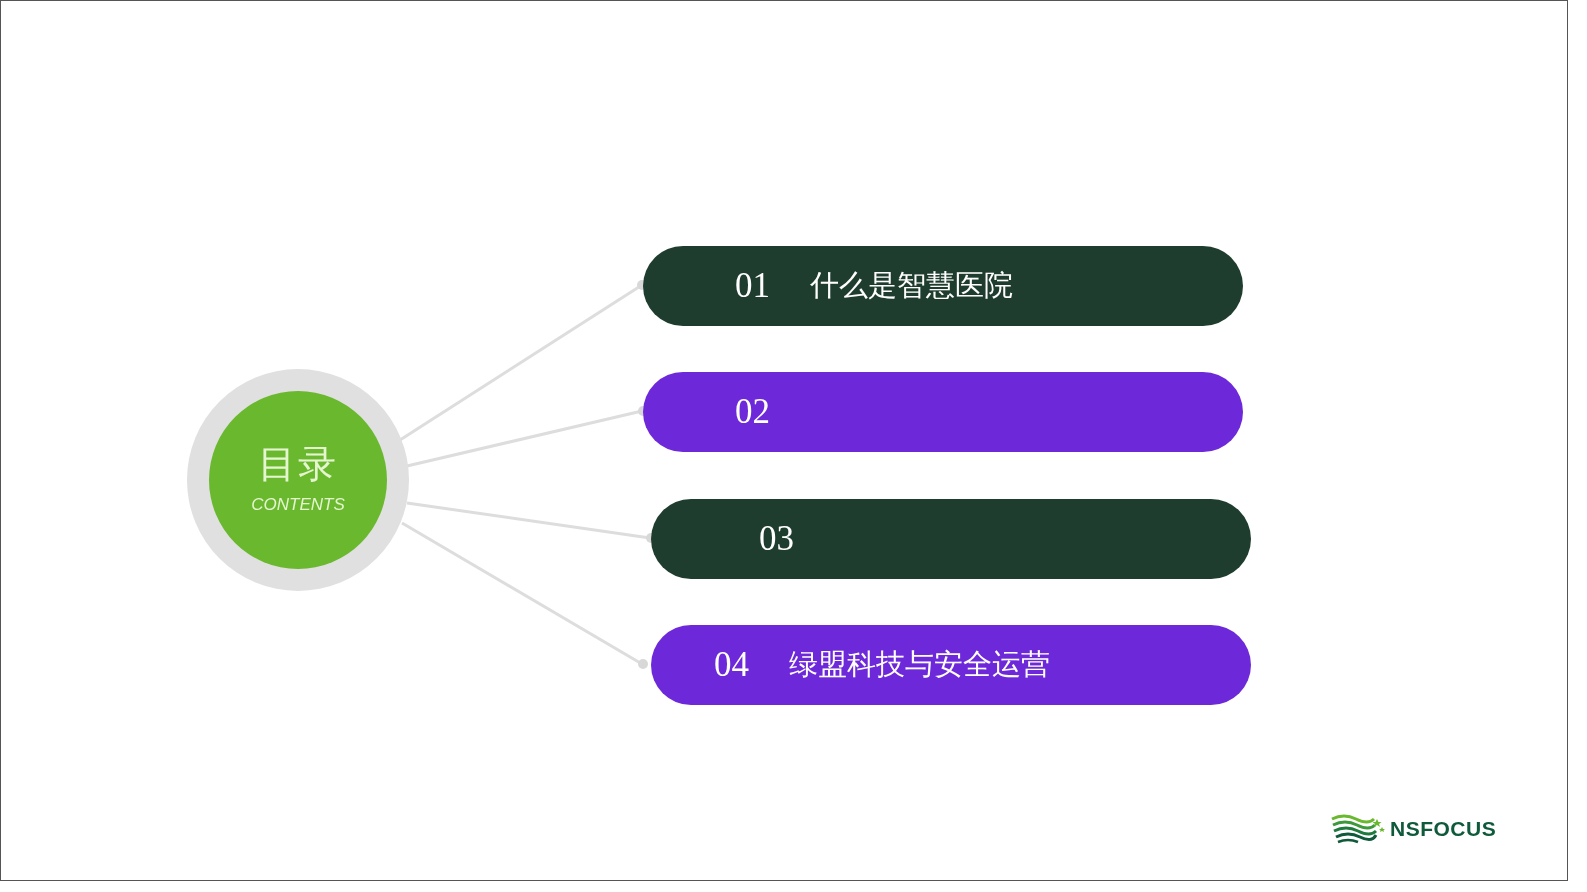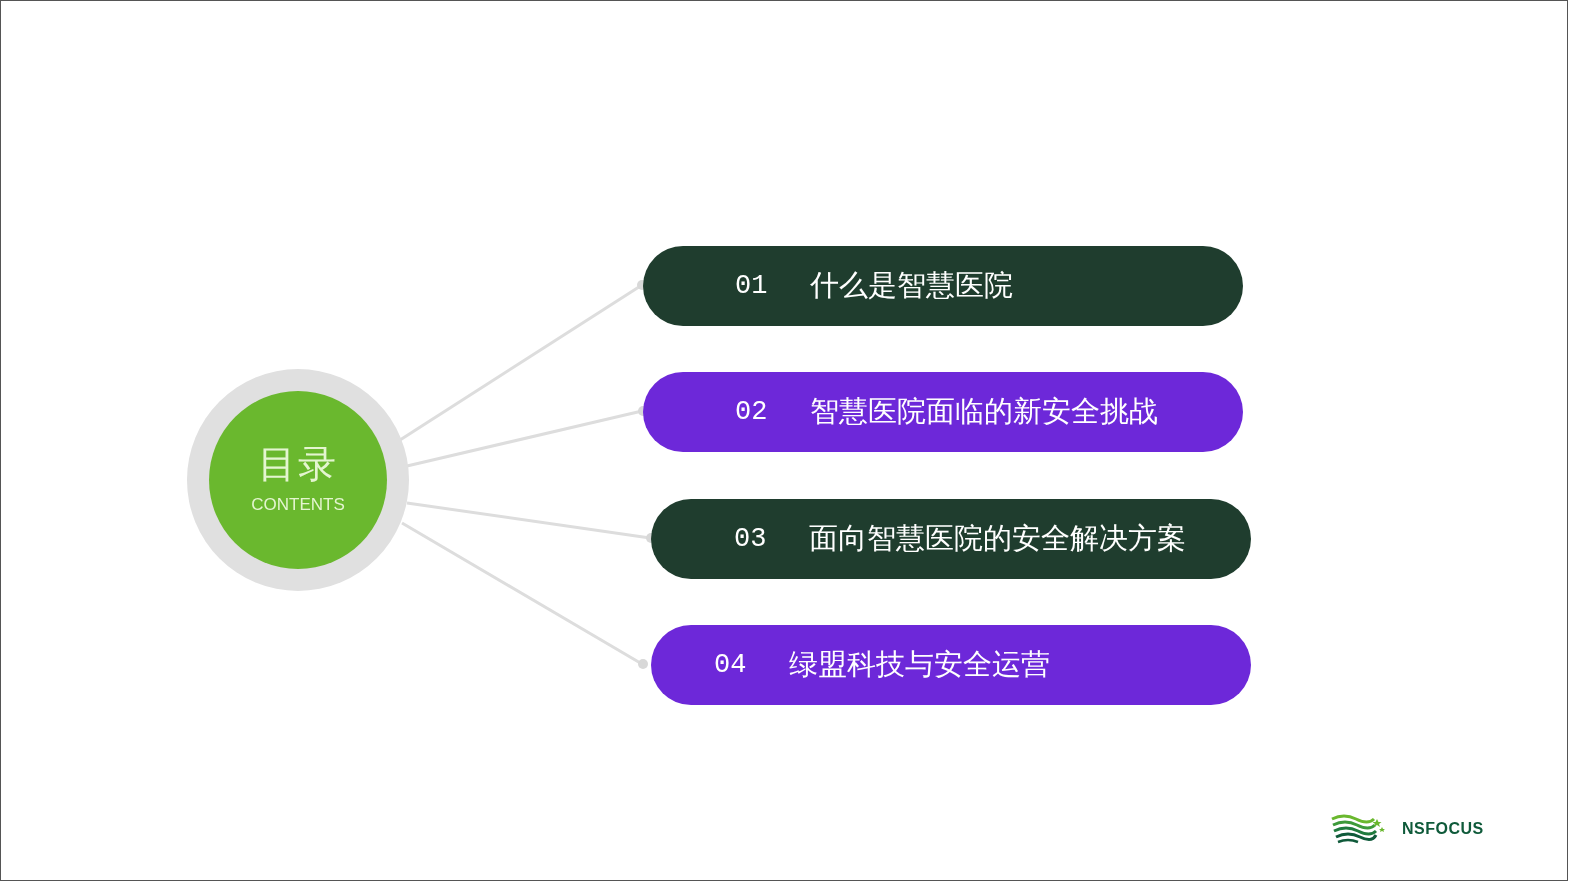--- a/index.html
+++ b/index.html
@@ -2,28 +2,28 @@
 <html><head>
 <meta charset="utf-8">
 <style>
   html, body { margin:0; padding:0; background:#ffffff; }
   body { width:1587px; height:892px; position:relative; overflow:hidden; font-family:"DejaVu Sans", sans-serif; }
   .slide { position:absolute; left:0; top:0; width:1566px; height:879px; border:1px solid #555555; background:#ffffff; }
   .lines { position:absolute; left:0; top:0; width:1568px; height:881px; }
   .hub-outer { position:absolute; left:187px; top:369px; width:222px; height:222px; border-radius:50%; background:#e0e0e0; }
   .hub-inner { position:absolute; left:209px; top:391px; width:178px; height:178px; border-radius:50%; background:#6ab82e; }
   .hub-title { position:absolute; left:209px; top:436px; width:178px; text-align:center; font-size:38px; line-height:56px; color:#e4f5d0; letter-spacing:2px; }
-  .hub-sub { position:absolute; left:209px; top:494px; width:178px; text-align:center; font-size:17px; line-height:22px; color:#e4f5d0; font-family:"Liberation Sans", sans-serif; }
+  .hub-sub { position:absolute; left:209px; top:494px; width:178px; text-align:center; font-size:17px; line-height:22px; color:#e4f5d0; font-family:"Liberation Sans", sans-serif;font-style:italic; }
   .pill { position:absolute; height:80px; border-radius:40px; display:flex; align-items:center; color:#ffffff; font-size:29px; }
-  .pill .num { font-family:Liberation Mono, monospace; font-size:27px; margin-left:92px; width:60px; }
+  .pill .num { font-family:Liberation Serif, serif; font-size:35px; margin-left:92px; width:60px; }
   .pill .label { white-space:nowrap;margin-left:15px; }
   .pill.dark { background:#1f3d2e; }
   .pill.green { background:#6d28d9; }
   .logo { position:absolute; left:1330px; top:812px; height:34px; display:flex; align-items:center; }
-  .logo-text { font-family:"Liberation Sans", sans-serif; font-weight:bold; font-size:16px; color:#0f5a3a; letter-spacing:0.5px; margin-left:16px; }
+  .logo-text { font-family:"Liberation Sans", sans-serif; font-weight:bold; font-size:21px; color:#0f5a3a; letter-spacing:0.5px; margin-left:4px; }
 </style>
 </head>
 <body>
 
 <div class="slide"></div>
 
 <svg class="lines" viewBox="0 0 1568 881">
   <line x1="400" y1="440" x2="642" y2="285" stroke="#dddddd" stroke-width="3"></line>
   <line x1="407" y1="466" x2="642" y2="411" stroke="#dddddd" stroke-width="3"></line>
   <line x1="407" y1="503" x2="650" y2="538" stroke="#dddddd" stroke-width="3"></line>
@@ -39,26 +39,24 @@
 <div class="hub-title">目录</div>
 <div class="hub-sub">CONTENTS</div>
 
 <div class="pill dark" style="left:643px; top:246px; width:600px;">
   <span class="num">01</span>
   <span class="label">什么是智慧医院</span>
 </div>
 
 <div class="pill green" style="left:643px; top:372px; width:600px;">
   <span class="num">02</span>
-  <span class="label">智慧医院面临的新安全挑战</span>
 </div>
 
 <div class="pill dark" style="left:651px; top:499px; width:600px;">
-  <span class="num" style="margin-left:83px;">03</span>
-  <span class="label">面向智慧医院的安全解决方案</span>
+  <span class="num" style="margin-left:83px;text-align:right;">03</span>
 </div>
 
 <div class="pill green" style="left:651px; top:625px; width:600px;">
   <span class="num" style="margin-left:63px;">04</span>
   <span class="label">绿盟科技与安全运营</span>
 </div>
 
 <div class="logo">
   <svg width="56" height="32" viewBox="0 0 56 32">
     <path d="M2 6 Q14 0 26 6 T44 6" stroke="#6ab82e" stroke-width="3" fill="none"></path>

